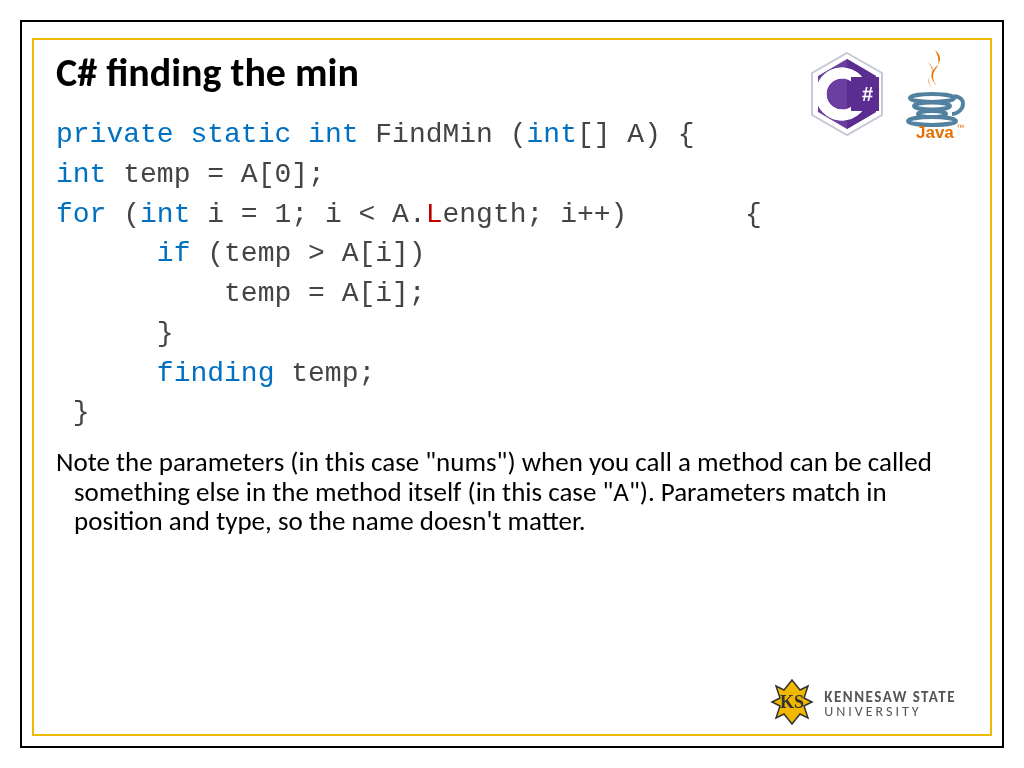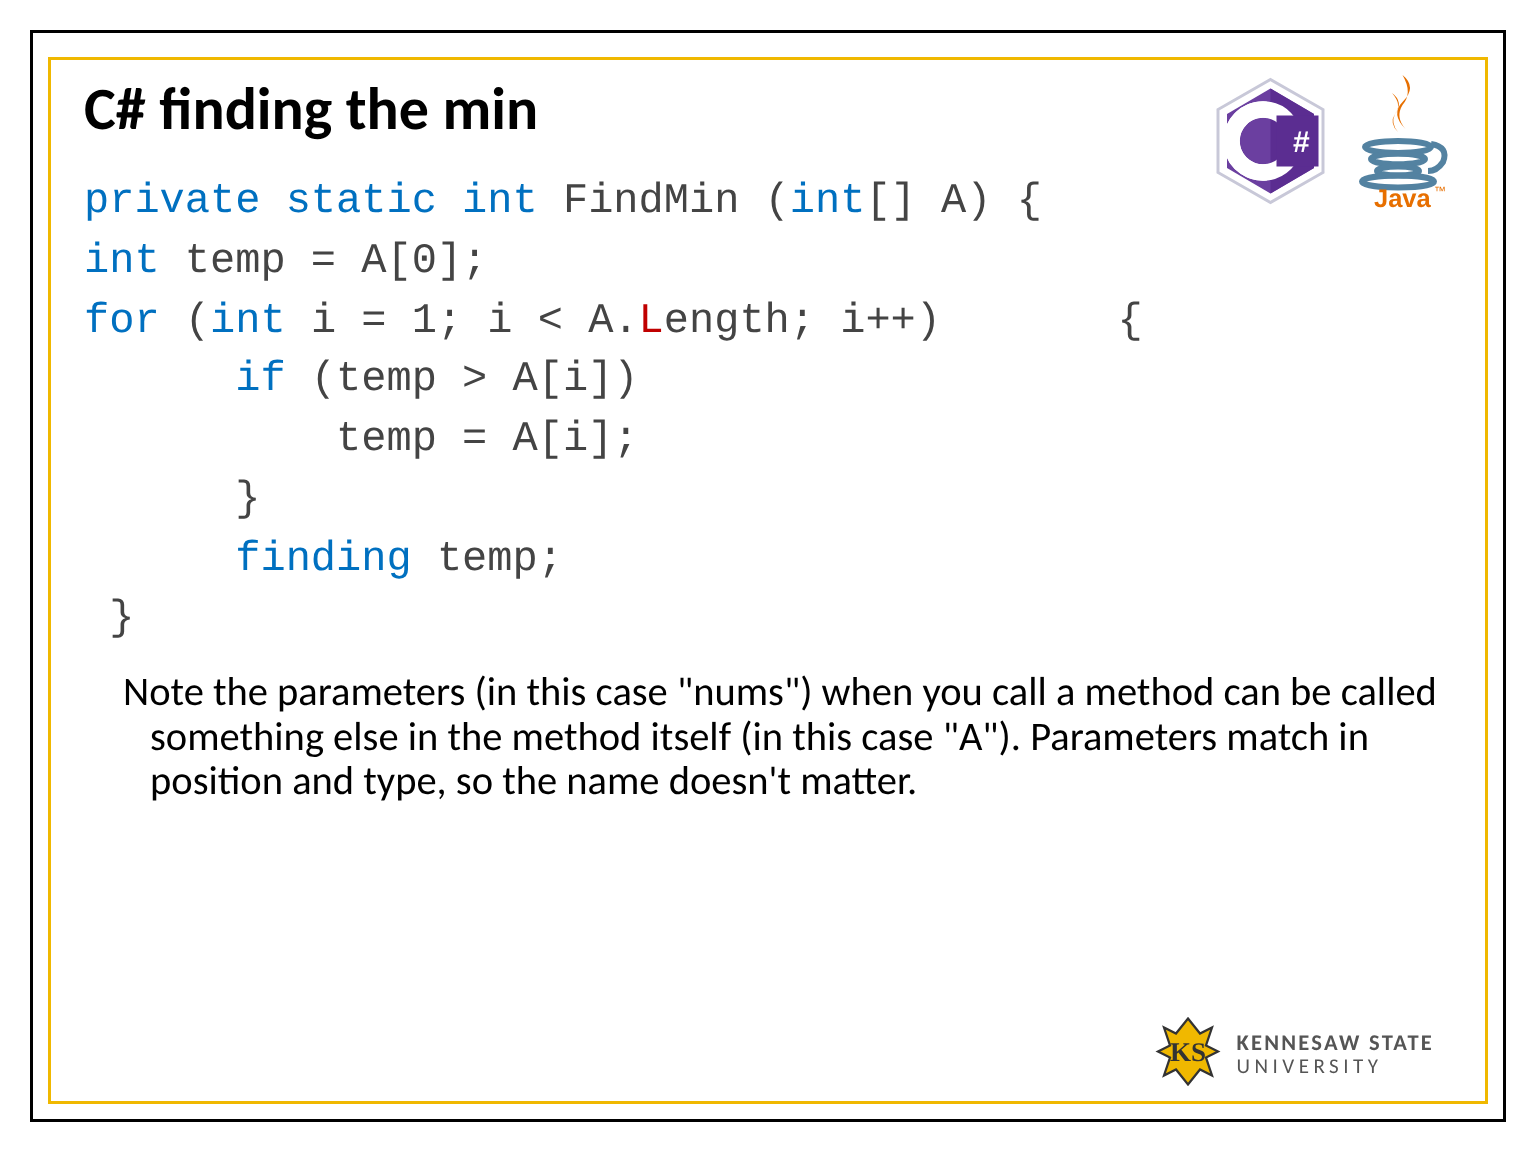--- a/index.html
+++ b/index.html
@@ -49,21 +49,20 @@
     }
     .kw { color: #0070c0; margin-top: 32px; }
     .red { color: #c00000; }
     .note {
       font-size: 27px;
       color: #000;
       line-height: 1.1;
       padding-left: 18px;
       text-indent: -18px;
       max-width: 880px;
-      margin-left: 26px;
     }
     .ksu-logo {
       position: absolute;
       bottom: 4px;
       right: 34px;
       display: flex;
       align-items: center;
       gap: 10px;
     }
     .ksu-text {

